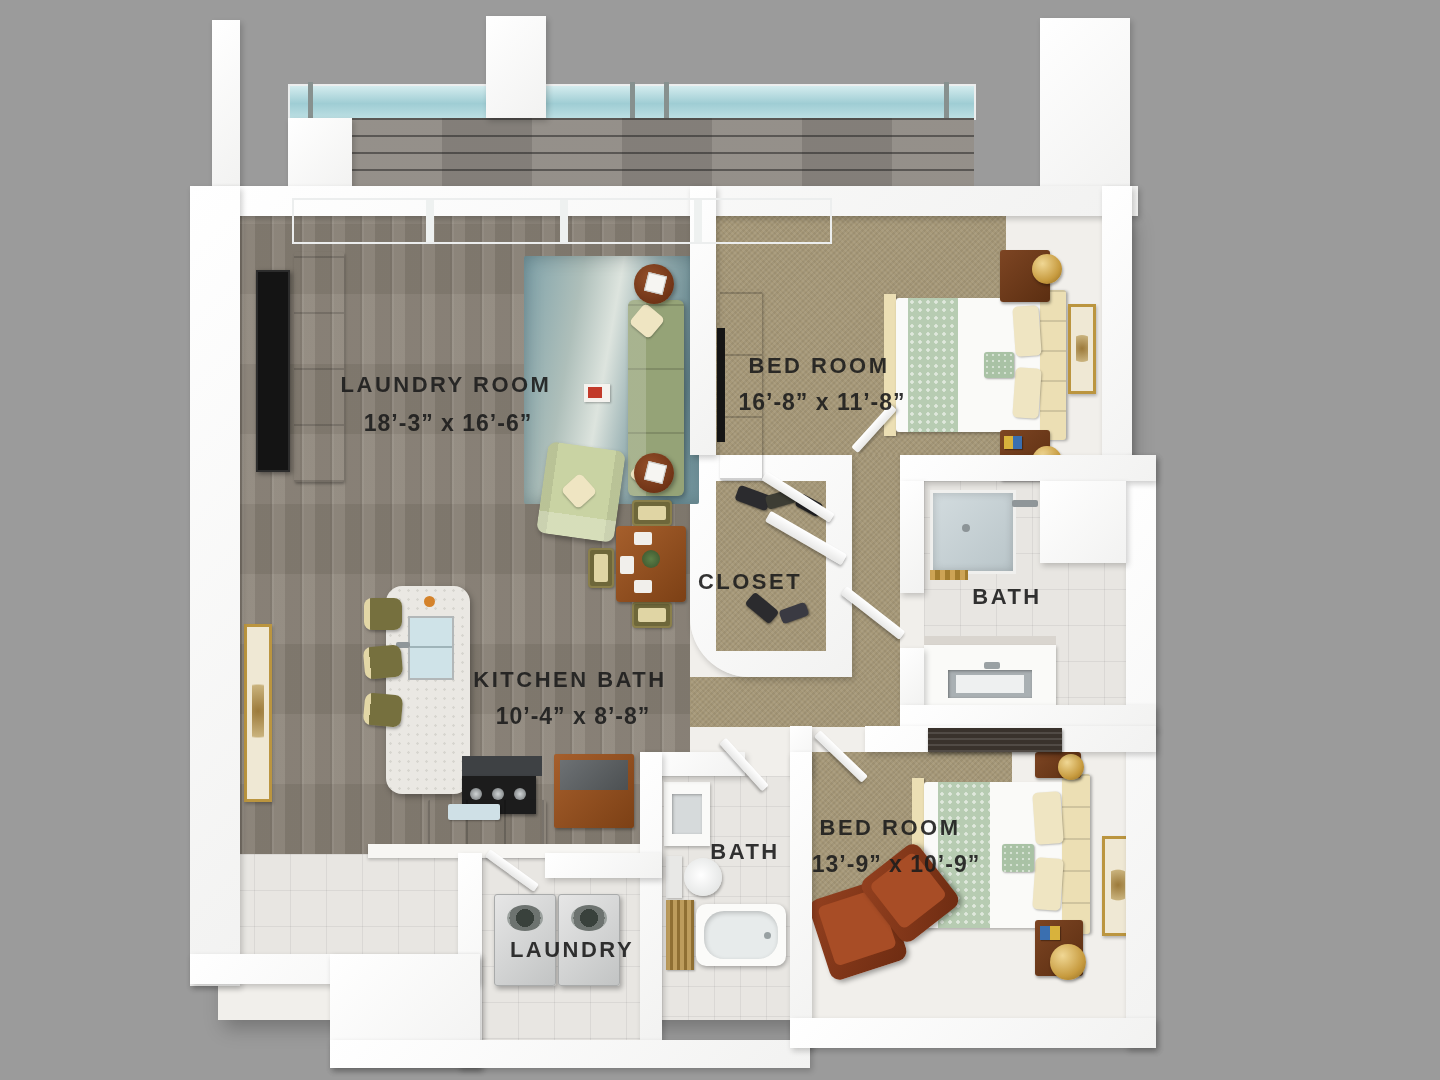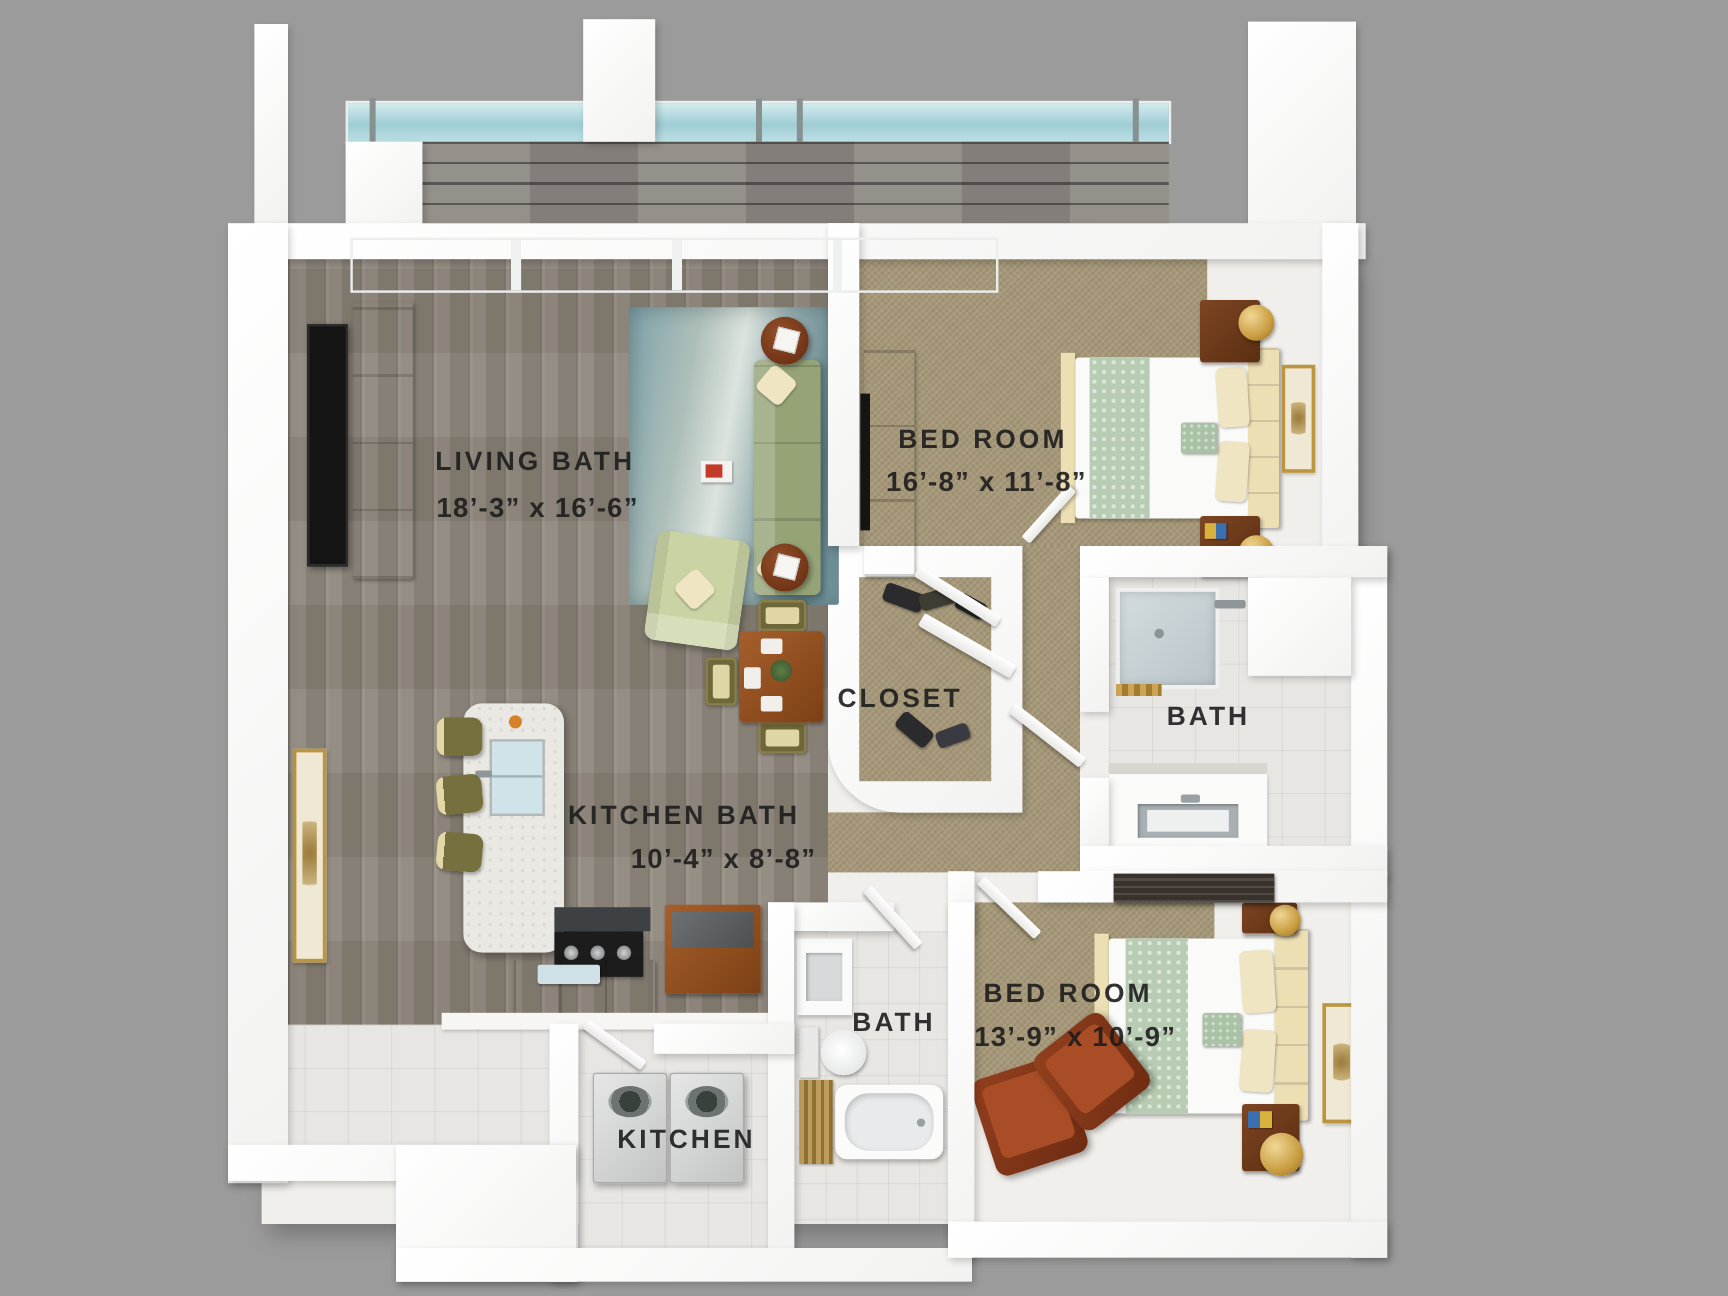--- a/index.html
+++ b/index.html
@@ -247,27 +247,27 @@
     <div class="leaf" style="left:845px;top:424px;width:58px;height:9px;transform:rotate(-48deg);"></div>
     <div class="leaf" style="left:758px;top:492px;width:80px;height:10px;transform:rotate(32deg);"></div>
     <div class="leaf" style="left:836px;top:608px;width:74px;height:10px;transform:rotate(38deg);"></div>
     <div class="leaf" style="left:712px;top:760px;width:64px;height:9px;transform:rotate(48deg);"></div>
     <div class="leaf" style="left:808px;top:752px;width:66px;height:9px;transform:rotate(44deg);"></div>
     <div class="leaf" style="left:482px;top:866px;width:60px;height:9px;transform:rotate(36deg);"></div>
     <div class="abs" style="left:928px;top:728px;width:134px;height:24px;background:#39322c;background-image:repeating-linear-gradient(0deg,rgba(255,255,255,0.12) 0 2px,transparent 2px 6px);box-shadow:1px 2px 3px rgba(0,0,0,0.4);"></div>
   </div>
 
   <div class="layer" style="z-index:40;">
-    <div class="label" style="left:446px;top:385px;">LIVING  BATH</div>
+    <div class="label" style="left:446px;top:385px;">LAUNDRY  ROOM</div>
     <div class="label dims" style="left:448px;top:423px;">18’-3” x 16’-6”</div>
     <div class="label" style="left:819px;top:366px;">BED ROOM</div>
     <div class="label dims" style="left:822px;top:402px;">16’-8” x 11’-8”</div>
     <div class="label" style="left:750px;top:582px;">CLOSET</div>
     <div class="label" style="left:1007px;top:597px;">BATH</div>
     <div class="label" style="left:570px;top:680px;">KITCHEN  BATH</div>
-    <div class="label dims" style="left:573px;top:716px;margin-left:30px;">10’-4” x 8’-8”</div>
+    <div class="label dims" style="left:573px;top:716px;">10’-4” x 8’-8”</div>
     <div class="label" style="left:745px;top:852px;">BATH</div>
     <div class="label" style="left:890px;top:828px;">BED ROOM</div>
     <div class="label dims" style="left:896px;top:864px;">13’-9” x 10’-9”</div>
-    <div class="label" style="left:572px;top:950px;">KITCHEN</div>
+    <div class="label" style="left:572px;top:950px;">LAUNDRY</div>
   </div>
 
 </div>
 
 </body></html>

